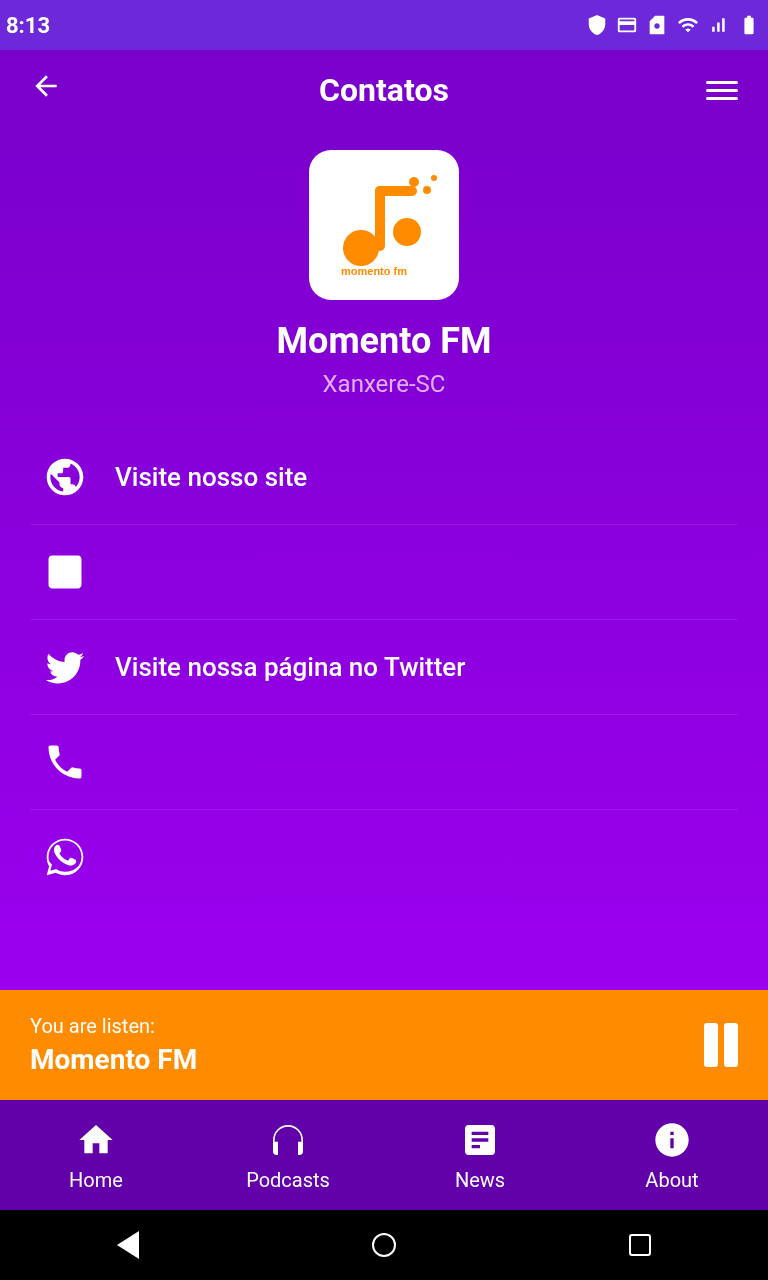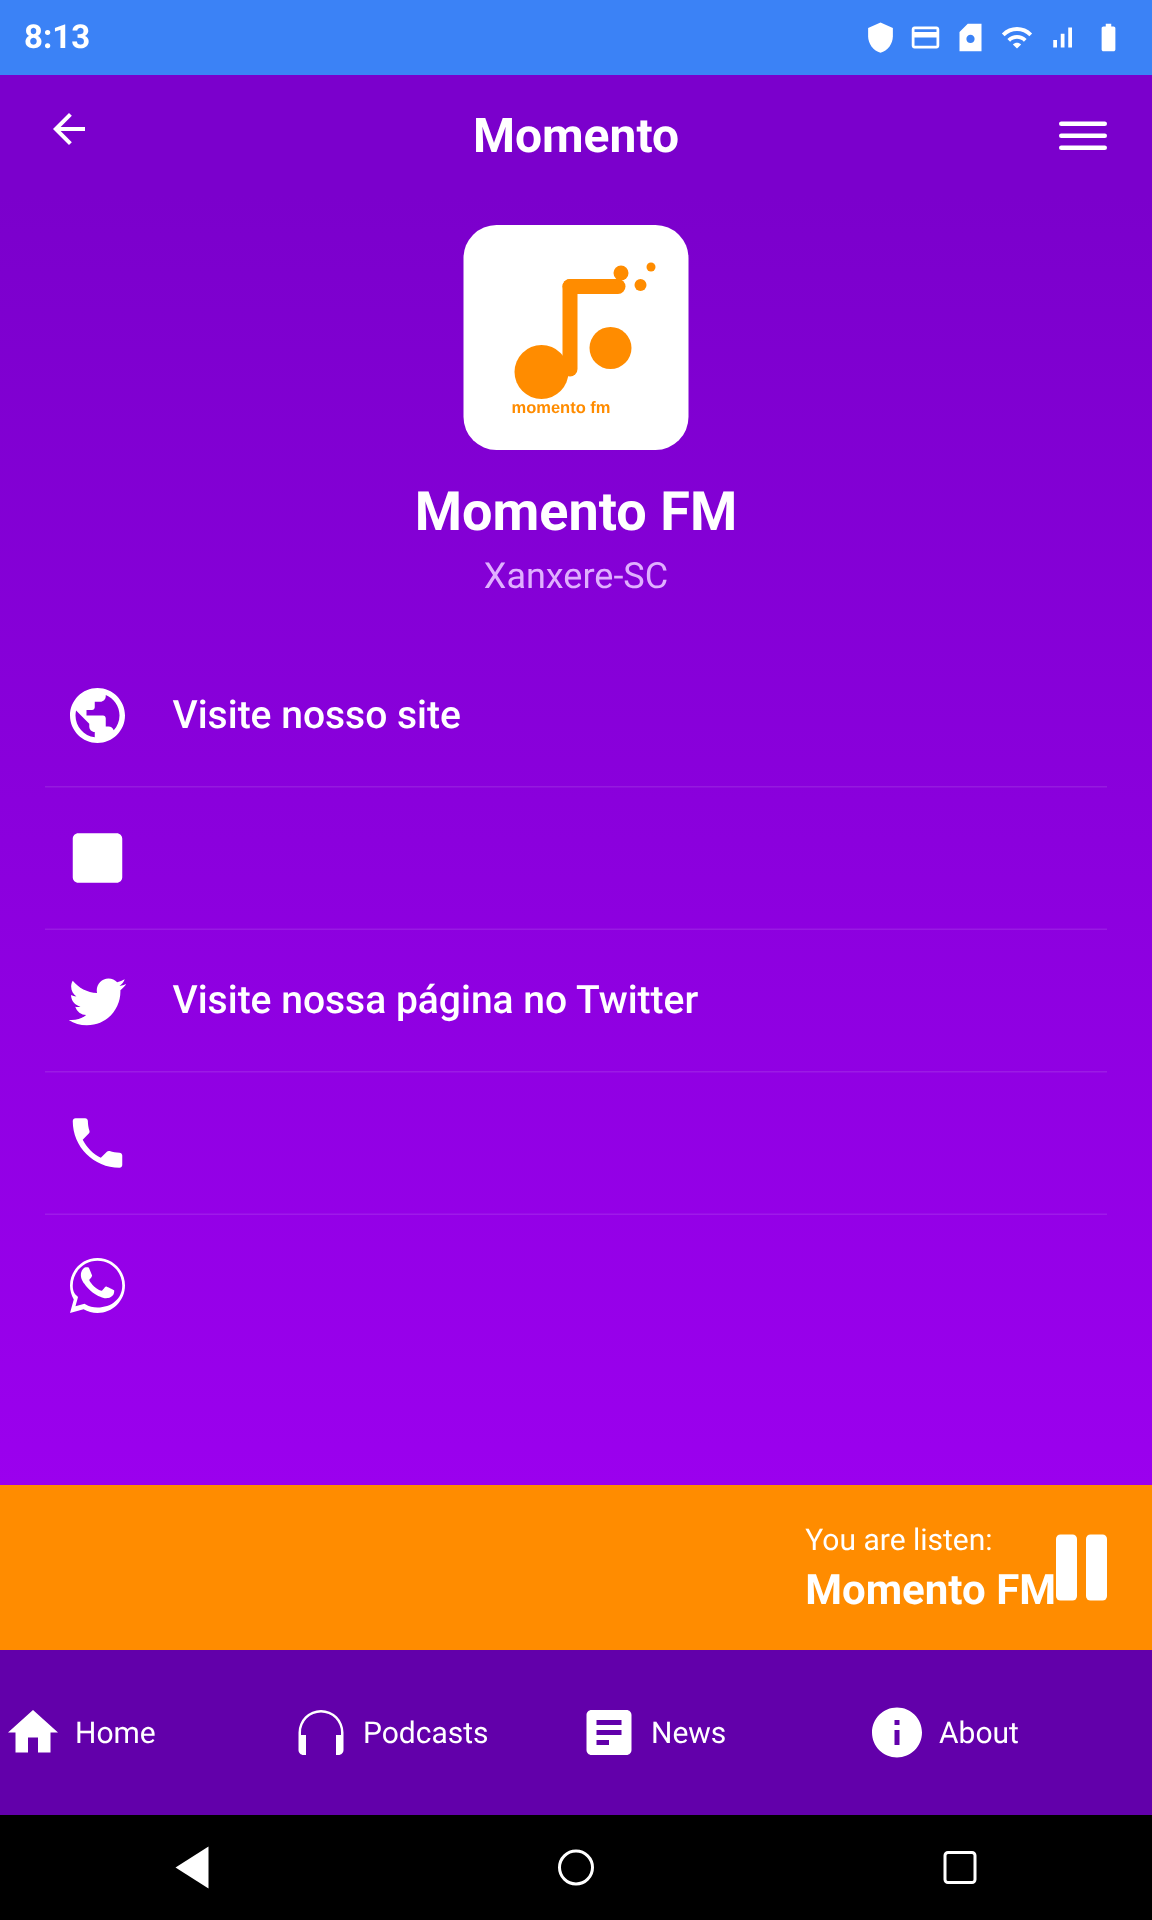--- a/index.html
+++ b/index.html
@@ -9,26 +9,26 @@
       min-height: 1280px;
       font-family: 'Roboto', Arial, sans-serif;
       background: #7B00CC;
       display: flex;
       flex-direction: column;
       overflow: hidden;
     }
 
     
     .status-bar {
-      background: #3b82f6;
+      background: #6d28d9;
       height: 50px;
       display: flex;
       align-items: center;
       justify-content: space-between;
-      padding: 0 16px;
+      padding: 0 6px;
       color: white;
       font-size: 22px;
       font-weight: bold;
     }
     .status-left { display: flex; align-items: center; gap: 10px; }
     .status-right { display: flex; align-items: center; gap: 8px; }
 
     
     .header {
       background: #7B00CC;
@@ -150,21 +150,21 @@
       font-size: 26px;
       font-weight: 500;
     }
 
     
     .now-playing {
       background: #FF8C00;
       height: 110px;
       display: flex;
       align-items: center;
-      justify-content: flex-end;
+      justify-content: space-between;
       padding: 0 30px;
       width: 100%;
     }
     .now-playing-text {}
     .now-playing-label {
       color: white;
       font-size: 20px;
       margin-bottom: 5px;
     }
     .now-playing-station {
@@ -189,21 +189,21 @@
     .bottom-nav {
       background: #6200AA;
       height: 110px;
       display: flex;
       align-items: center;
       justify-content: space-around;
       width: 100%;
     }
     .nav-item {
       display: flex;
-      flex-direction: row;
+      flex-direction: column;
       align-items: center;
       gap: 6px;
       cursor: pointer;
       color: white;
       flex: 1;
     }
     .nav-icon {
       width: 44px;
       height: 44px;
       display: flex;
@@ -295,21 +295,21 @@
     </svg>
   </div>
 </div>
 
 <div class="header">
   <button class="back-btn">
     <svg width="32" height="32" viewBox="0 0 24 24" fill="white">
       <path d="M20 11H7.83l5.59-5.59L12 4l-8 8 8 8 1.41-1.41L7.83 13H20v-2z"></path>
     </svg>
   </button>
-  <span class="header-title">Momento</span>
+  <span class="header-title">Contatos</span>
   <button class="menu-btn">
     <span></span>
     <span></span>
     <span></span>
   </button>
 </div>
 
 <div class="main-content">
 
   <div class="logo-container">

